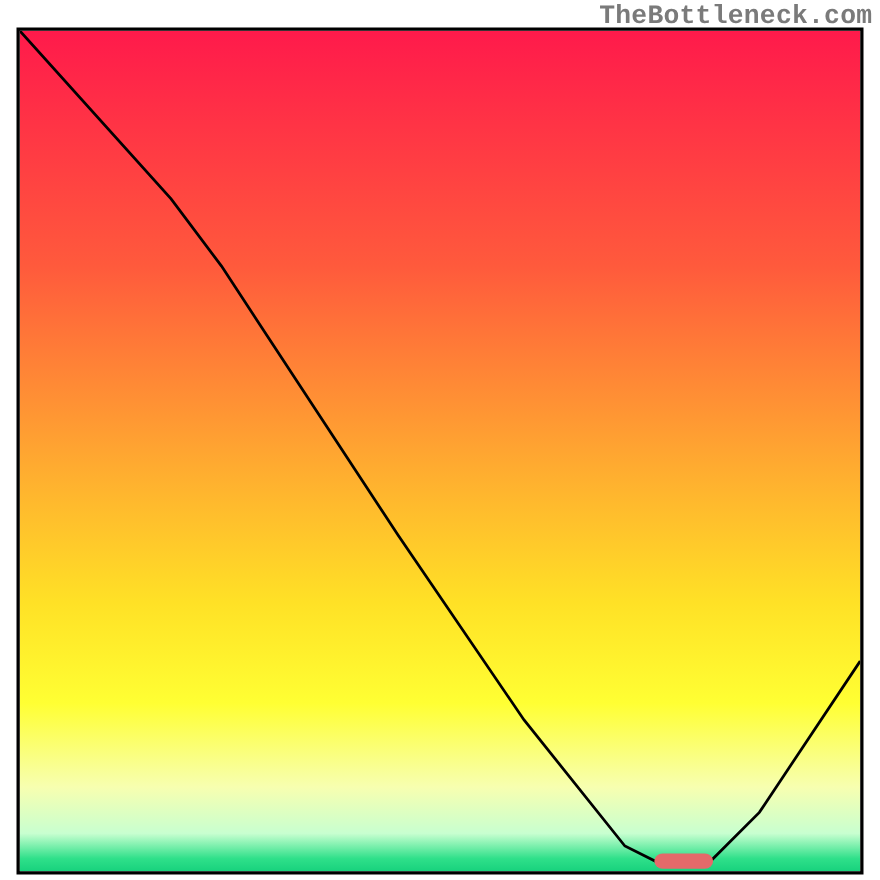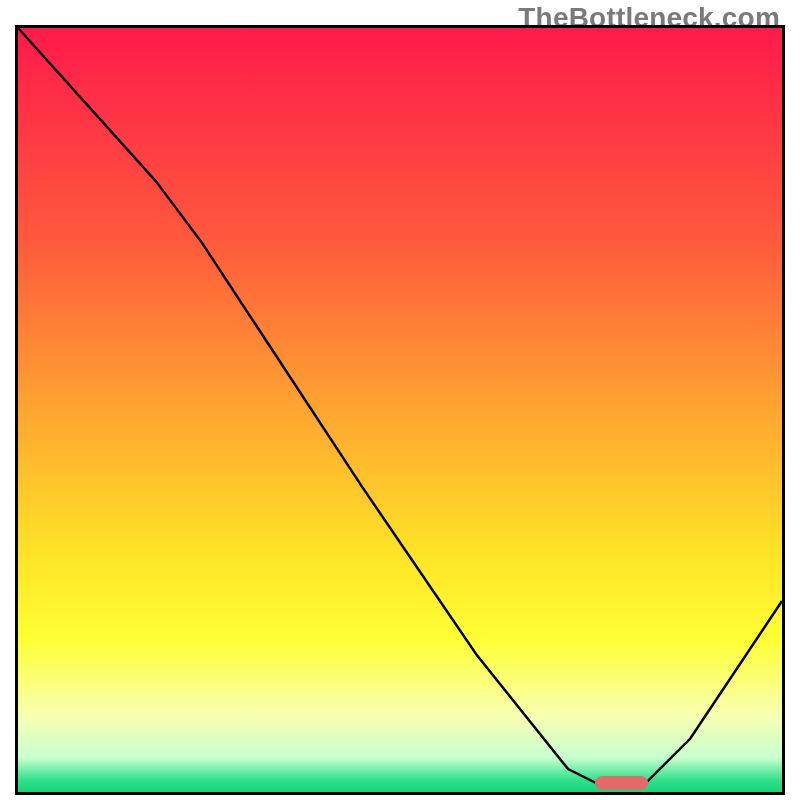--- a/index.html
+++ b/index.html
@@ -23,25 +23,26 @@
   .plot-area {
     position: absolute;
     left: 0;
     top: 0;
     width: 100%;
     height: 100%;
   }
   .watermark {
     position: absolute;
     top: 2px;
-    right: 20px;
-    font-size: 28px;
+    right: 7px;
+    font-size: 24px;
     font-weight: bold;
     color: #7a7a7a;
     letter-spacing: 0.2px;
+    font-family: Liberation Mono, monospace;
   }
 </style>
 </head>
 <body>
 
 <div class="watermark">TheBottleneck.com</div>
 
 <div class="frame">
   <svg class="plot-area" viewBox="0 0 100 100" preserveAspectRatio="none">
     <defs>

